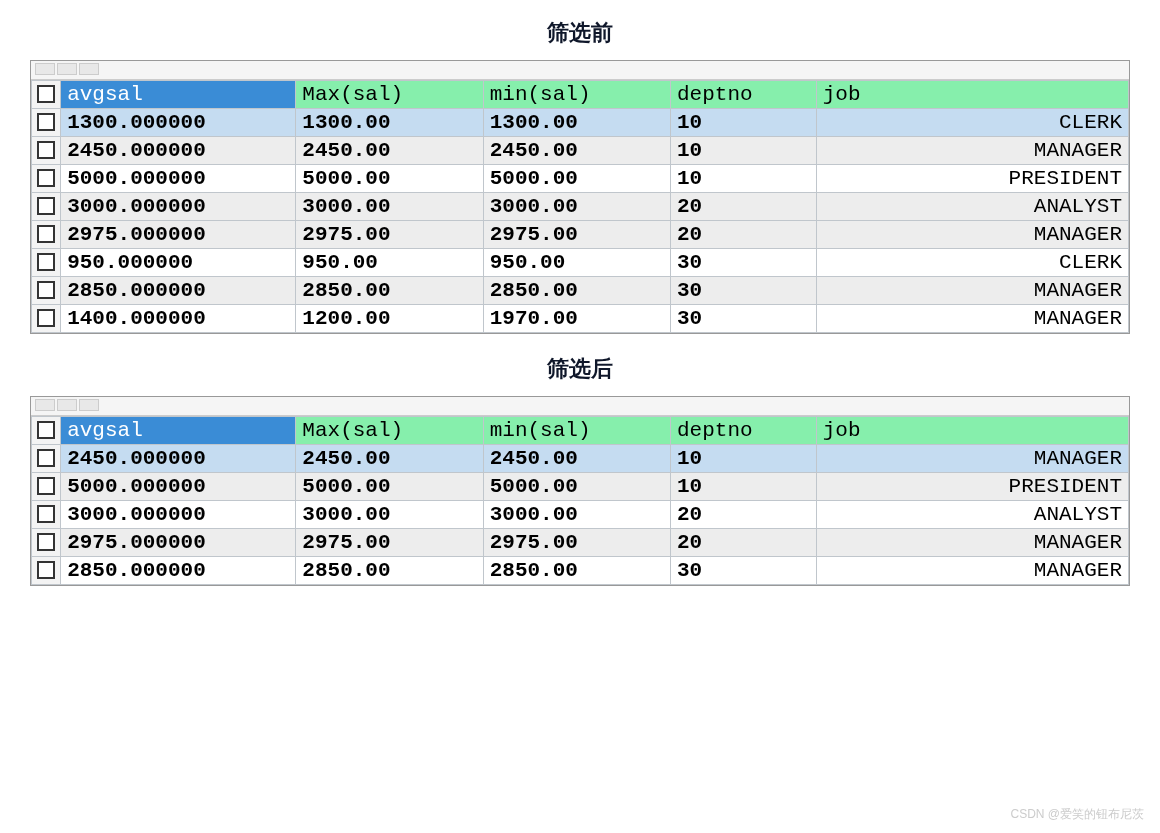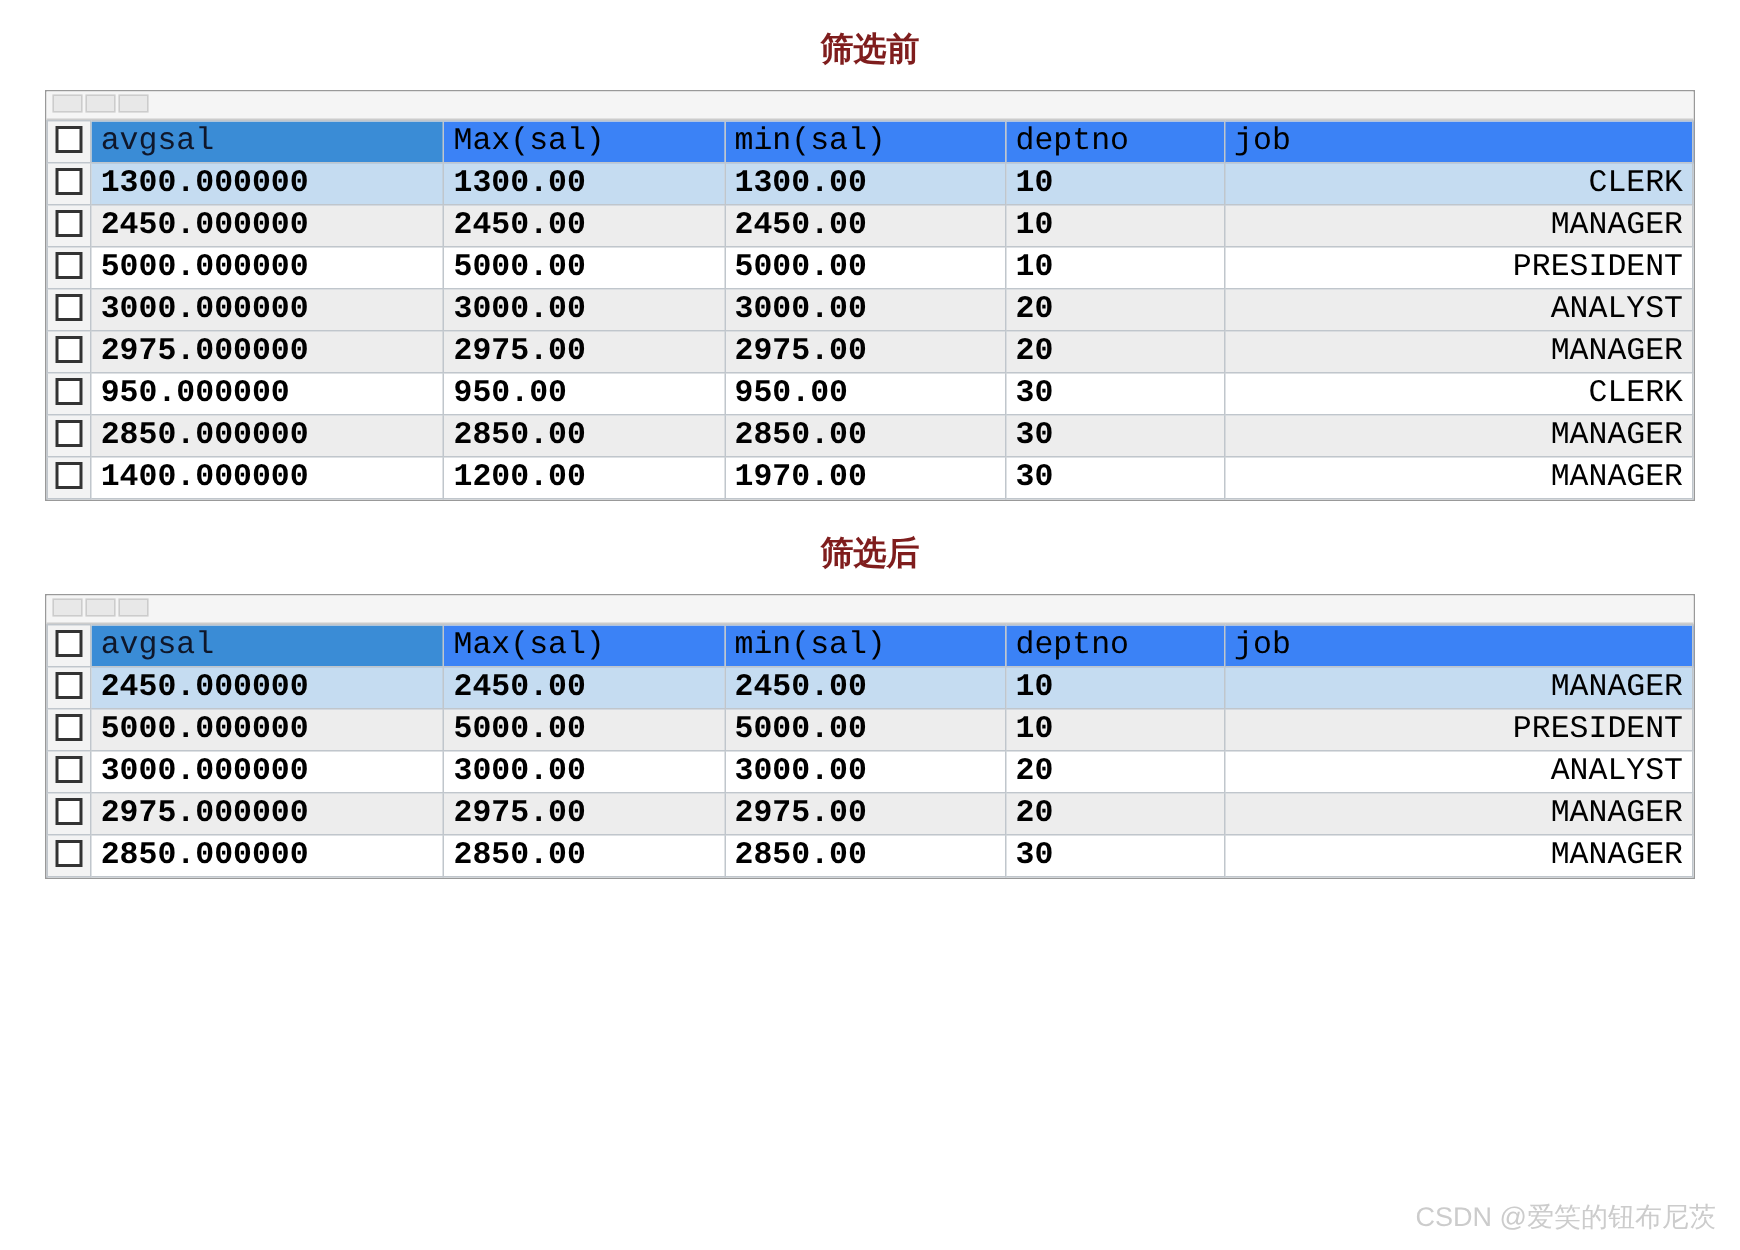--- a/index.html
+++ b/index.html
@@ -3,21 +3,21 @@
   <meta charset="utf-8">
   <style>
     body {
       margin: 0;
       padding: 10px;
       font-family: "Courier New", monospace;
       background: #ffffff;
     }
     .title {
       text-align: center;
-      color: #7f1d1d;
+      color: #0f172a;
       font-family: "SimSun", "宋体", serif;
       font-size: 22px;
       font-weight: bold;
       margin: 8px 0 12px 0;
     }
     .table-container {
       border: 1px solid #999;
       margin: 0 20px 20px 20px;
       background: #ffffff;
     }
@@ -58,25 +58,25 @@
       display: inline-block;
       width: 14px;
       height: 14px;
       border: 2px solid #333;
       background: #fff;
       vertical-align: middle;
     }
     th {
       text-align: left;
       font-weight: normal;
-      background: #3b82f6;
+      background: #86efac;
     }
     th.header-selected {
       background: #3a8cd6;
-      color: #0f172a;
+      color: #ffffff;
     }
     .num {
       text-align: left;
       font-weight: bold;
     }
     .txt {
       text-align: right;
     }
     tr.even td {
       background: #ededed;
@@ -93,21 +93,21 @@
     }
     tr.selected td.checkbox-col {
       background: #f3f3f3 !important;
     }
     .watermark {
       position: fixed;
       bottom: 10px;
       right: 16px;
       color: #cccccc;
       font-family: "Microsoft YaHei", sans-serif;
-      font-size: 18px;
+      font-size: 12px;
       margin-left: 35px;
     }
     .col-avgsal { width: 226px; }
     .col-max { width: 180px; }
     .col-min { width: 180px; }
     .col-deptno { width: 140px; }
     .col-job { width: 300px; }
   </style>
 </head>
 <body>

